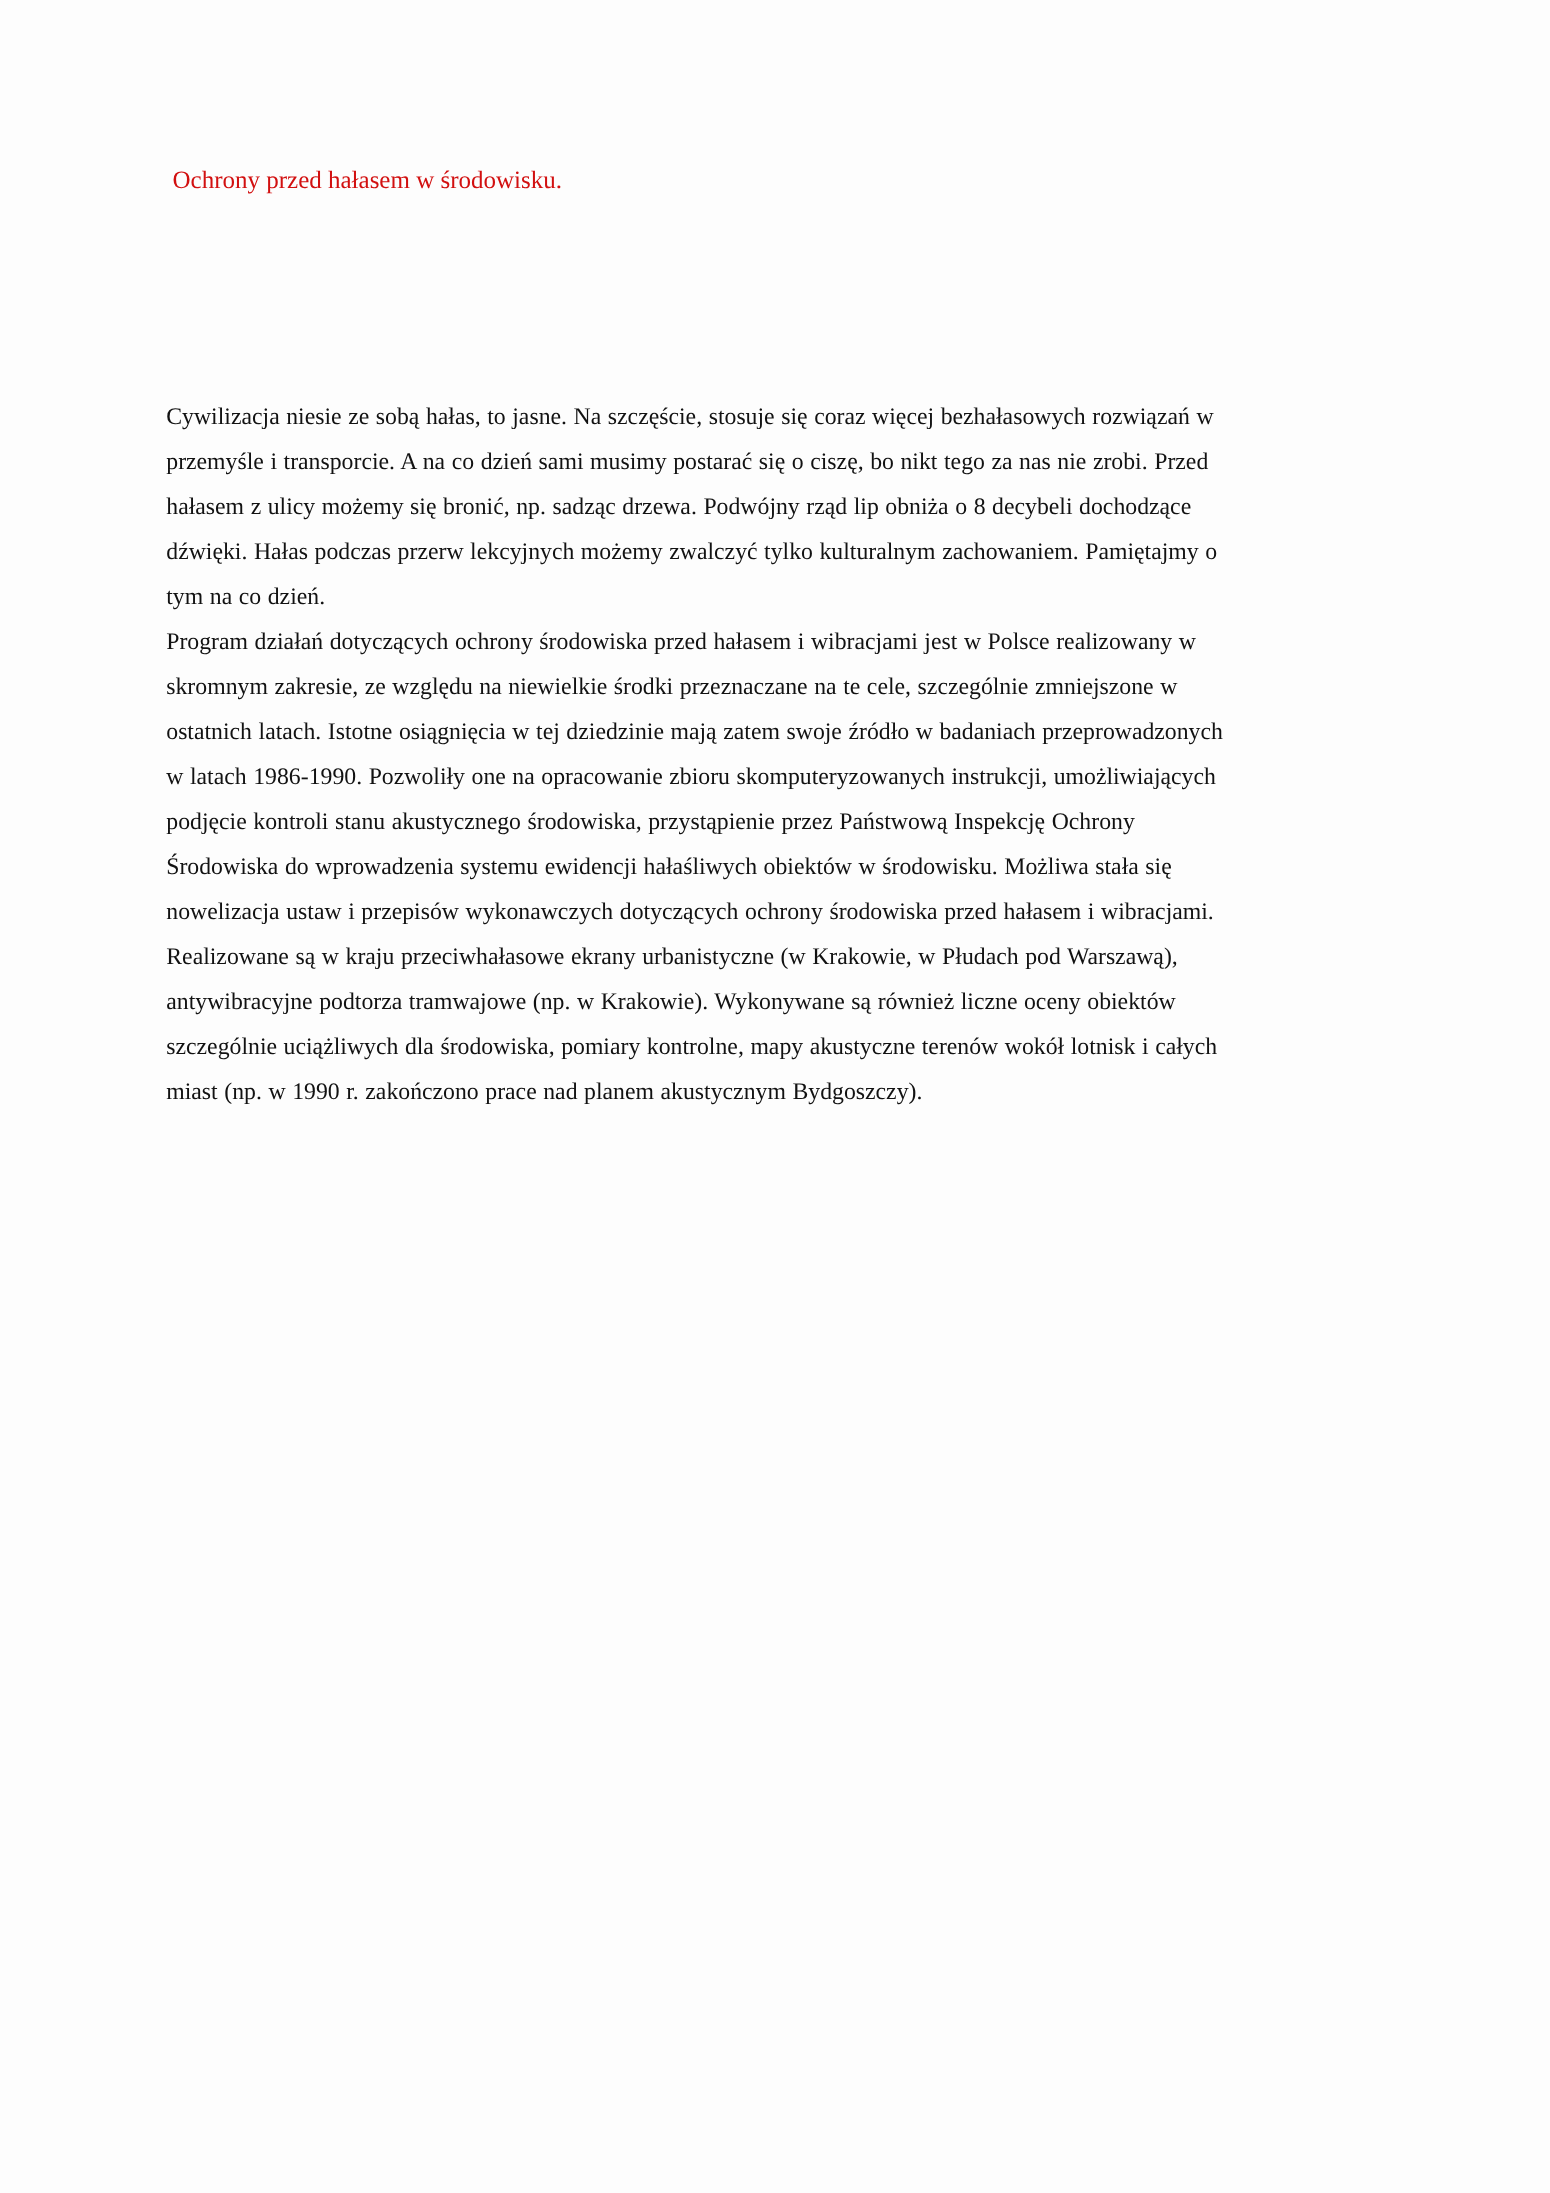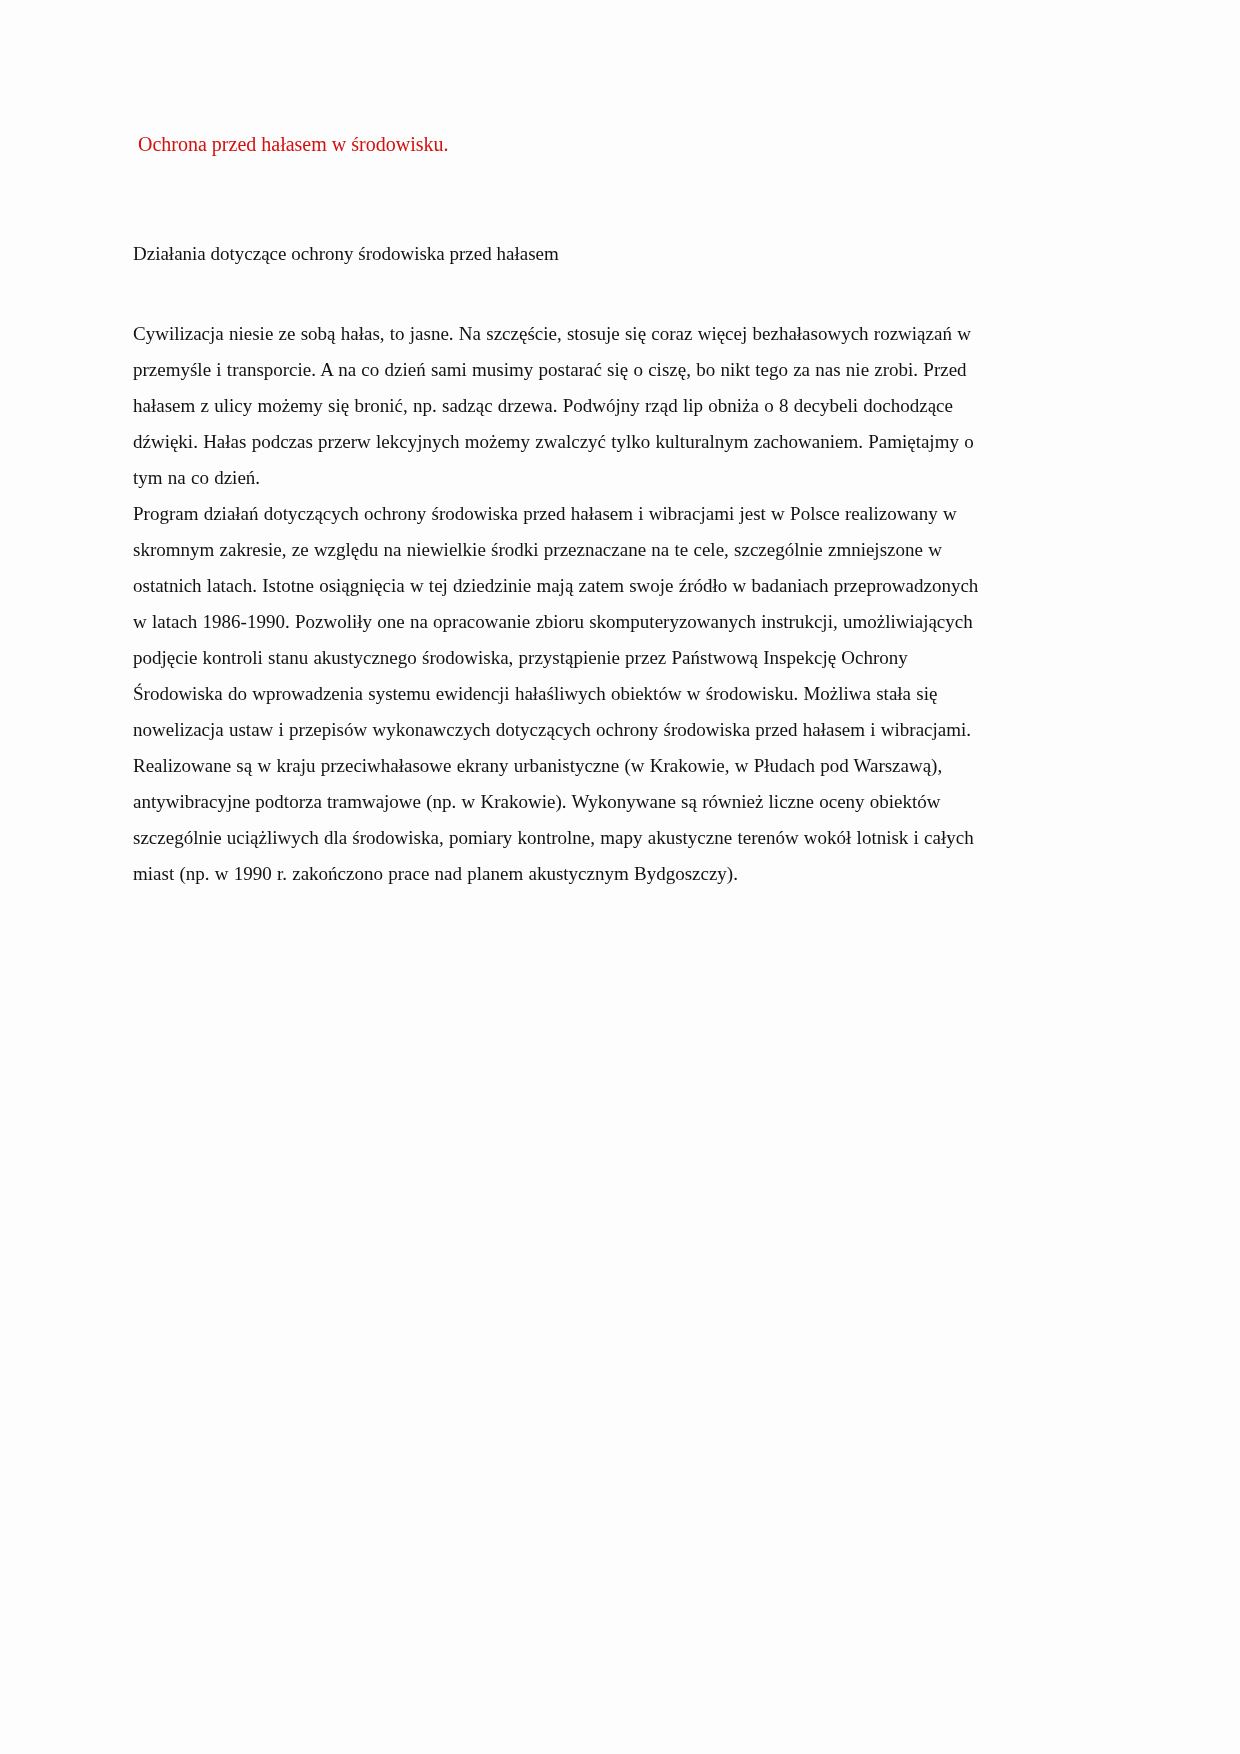--- a/index.html
+++ b/index.html
@@ -51,21 +51,20 @@
     font-size: 19px;
     line-height: 36px;
     text-align: left;
     word-spacing: 0.5px;
   }
 </style>
 </head>
 <body>
 
 <div class="doc-page">
-  <h1 class="doc-title" style="color: rgb(210, 16, 16);">Ochrona przed hałasem w środowisku.</h1>
+  <h1 class="doc-title" style="color: rgb(210, 16, 16);">Ochrony przed hałasem w środowisku.</h1>
 
-  <h2 class="doc-subtitle">Działania dotyczące ochrony środowiska przed hałasem</h2>
 
   <div class="doc-body">
     <p>Cywilizacja niesie ze sobą hałas, to jasne. Na szczęście, stosuje się coraz więcej bezhałasowych rozwiązań w przemyśle i transporcie. A na co dzień sami musimy postarać się o ciszę, bo nikt tego za nas nie zrobi. Przed hałasem z ulicy możemy się bronić, np. sadząc drzewa. Podwójny rząd lip obniża o 8 decybeli dochodzące dźwięki. Hałas podczas przerw lekcyjnych możemy zwalczyć tylko kulturalnym zachowaniem. Pamiętajmy o tym na co dzień.</p>
     <p>Program działań dotyczących ochrony środowiska przed hałasem i wibracjami jest w Polsce realizowany w skromnym zakresie, ze względu na niewielkie środki przeznaczane na te cele, szczególnie zmniejszone w ostatnich latach. Istotne osiągnięcia w tej dziedzinie mają zatem swoje źródło w badaniach przeprowadzonych w latach 1986-1990. Pozwoliły one na opracowanie zbioru skomputeryzowanych instrukcji, umożliwiających podjęcie kontroli stanu akustycznego środowiska, przystąpienie przez Państwową Inspekcję Ochrony Środowiska do wprowadzenia systemu ewidencji hałaśliwych obiektów w środowisku. Możliwa stała się nowelizacja ustaw i przepisów wykonawczych dotyczących ochrony środowiska przed hałasem i wibracjami. Realizowane są w kraju przeciwhałasowe ekrany urbanistyczne (w Krakowie, w Płudach pod Warszawą), antywibracyjne podtorza tramwajowe (np. w Krakowie). Wykonywane są również liczne oceny obiektów szczególnie uciążliwych dla środowiska, pomiary kontrolne, mapy akustyczne terenów wokół lotnisk i całych miast (np. w 1990 r. zakończono prace nad planem akustycznym Bydgoszczy).</p>
   </div>
 </div>
 
 </body></html>

